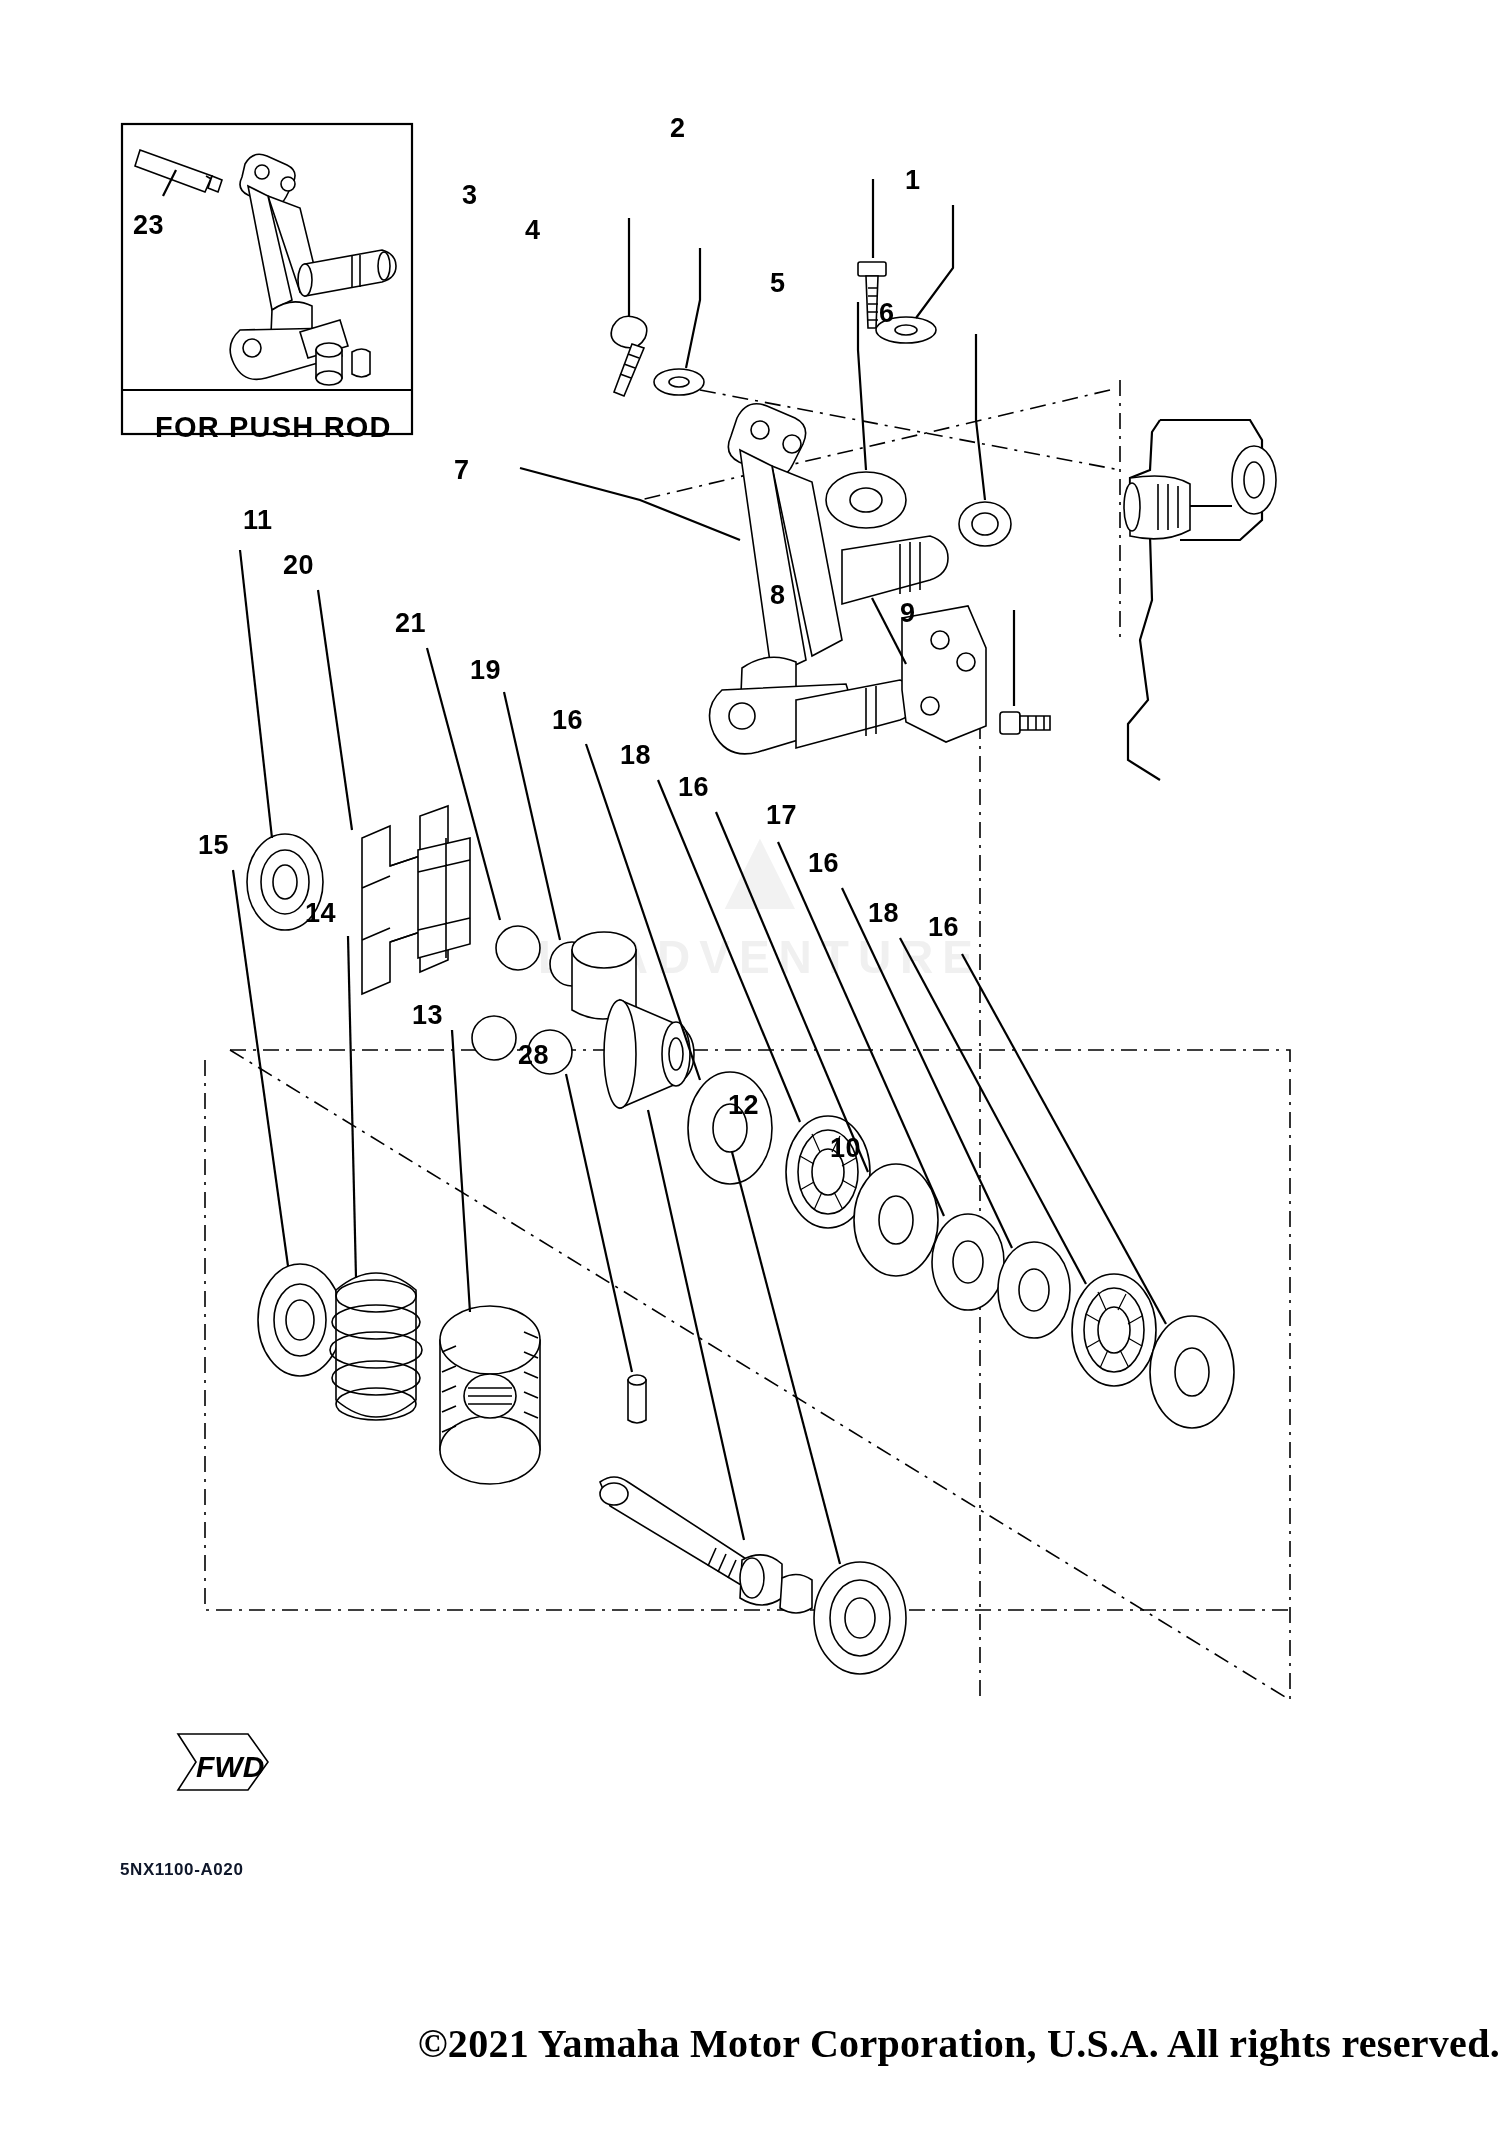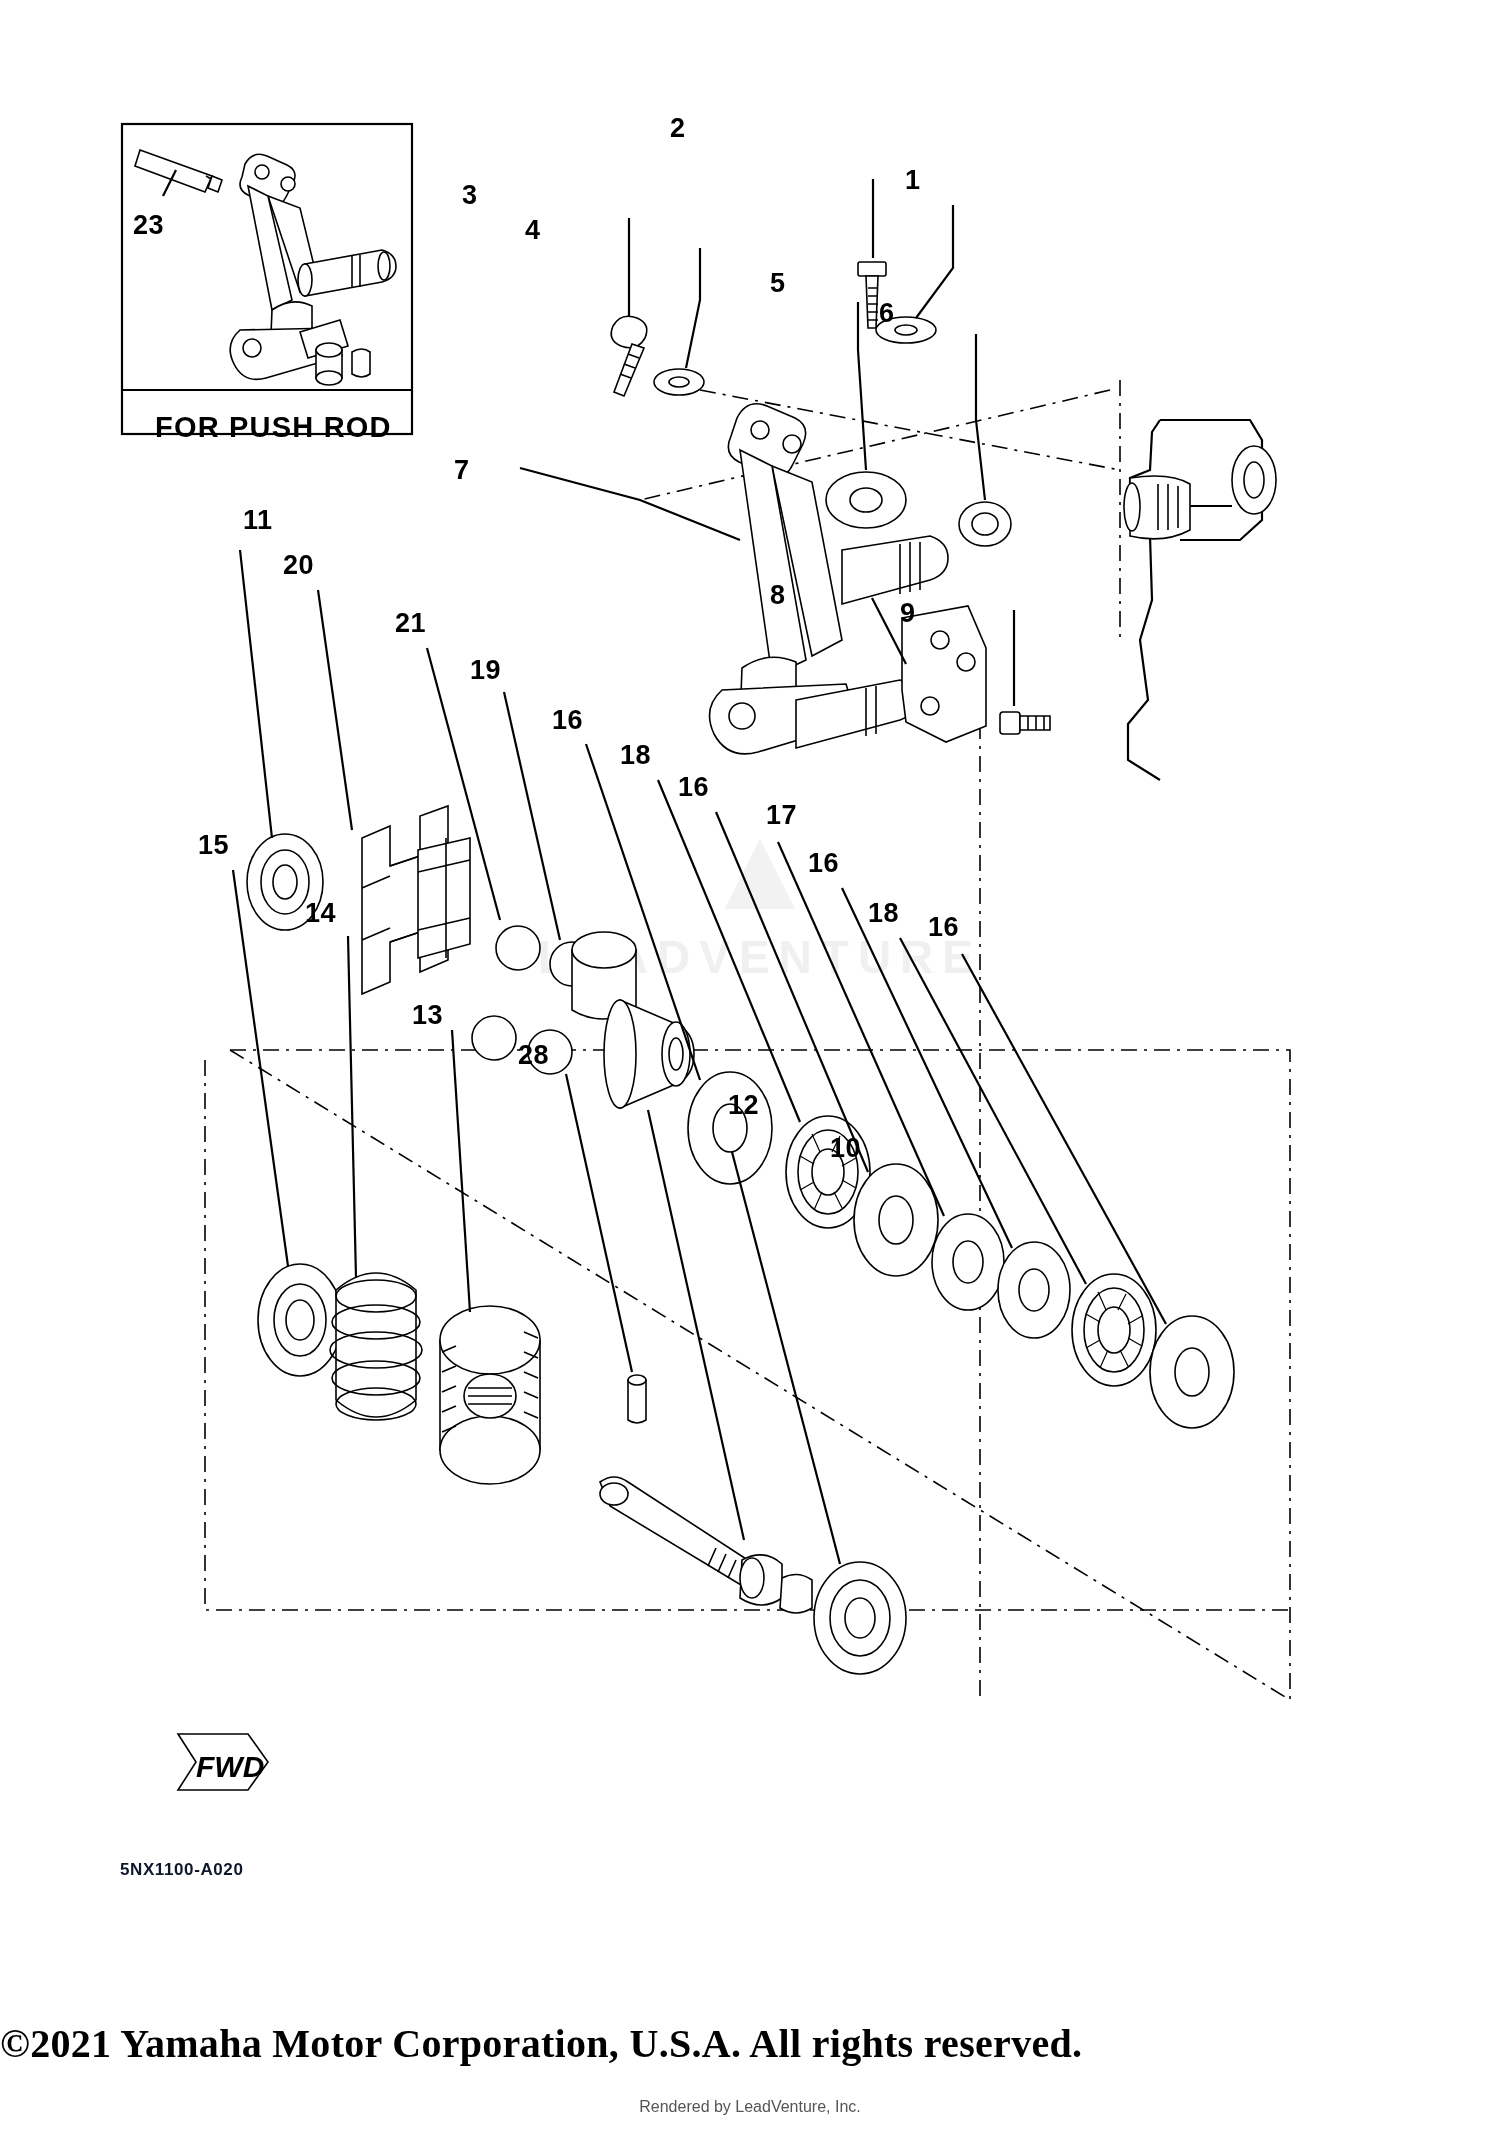--- a/index.html
+++ b/index.html
@@ -61,21 +61,21 @@
     font-size: 30px;
     font-weight: 700;
     font-style: italic;
     color: #000;
   }
   .copyright {
     position: absolute;
     left: 0;
     top: 2020px;
     width: 1500px;
-    text-align: left;
+    text-align: right;
     font-family: "Liberation Serif", serif;
     font-size: 40px;
     font-weight: 700;
     color: #000;
     letter-spacing: 0.3px;
   }
   .rendered-by {
     position: absolute;
     left: 0;
     top: 2098px;
@@ -419,14 +419,13 @@
   <div class="callout" style="left:518px; top:1040px;">28</div>
   <div class="callout" style="left:133px; top:210px;">23</div>
 
   <div class="inset-label" style="left:155px; top:395px;">FOR PUSH ROD</div>
 
   <div class="fwd-label" style="left:196px; top:1750px;">FWD</div>
 
   <div class="partnumber">5NX1100-A020</div>
 
   <div class="copyright">©2021 Yamaha Motor Corporation, U.S.A. All rights reserved.</div>
-  <div class="rendered-by">Rendered by LeadVenture, Inc.</div>
 </div>
 
 </body></html>

